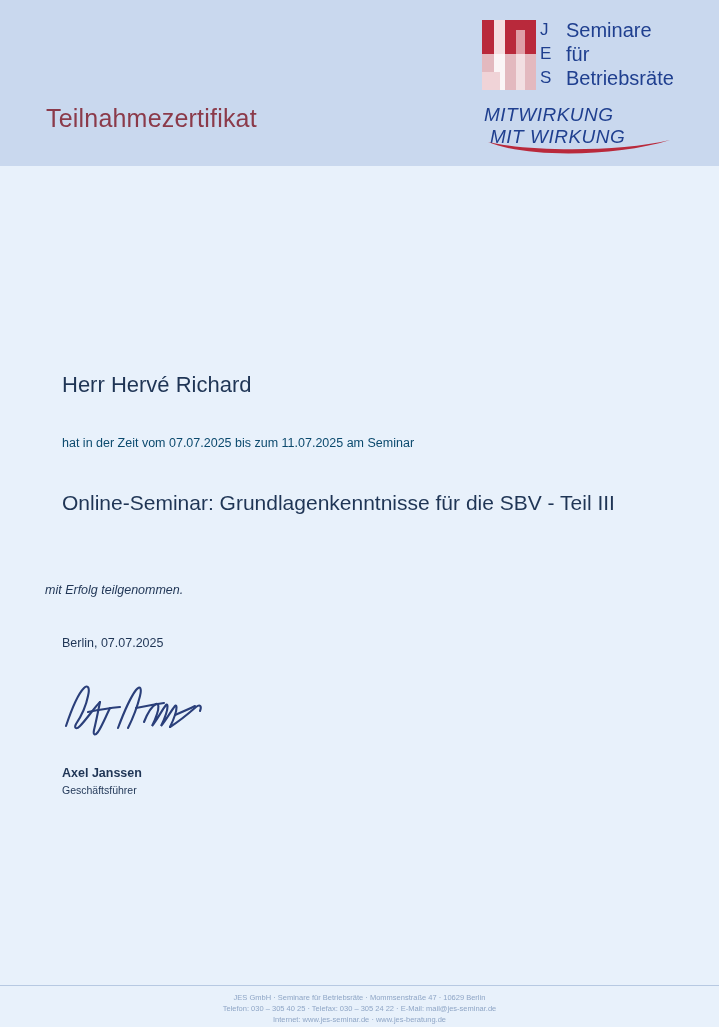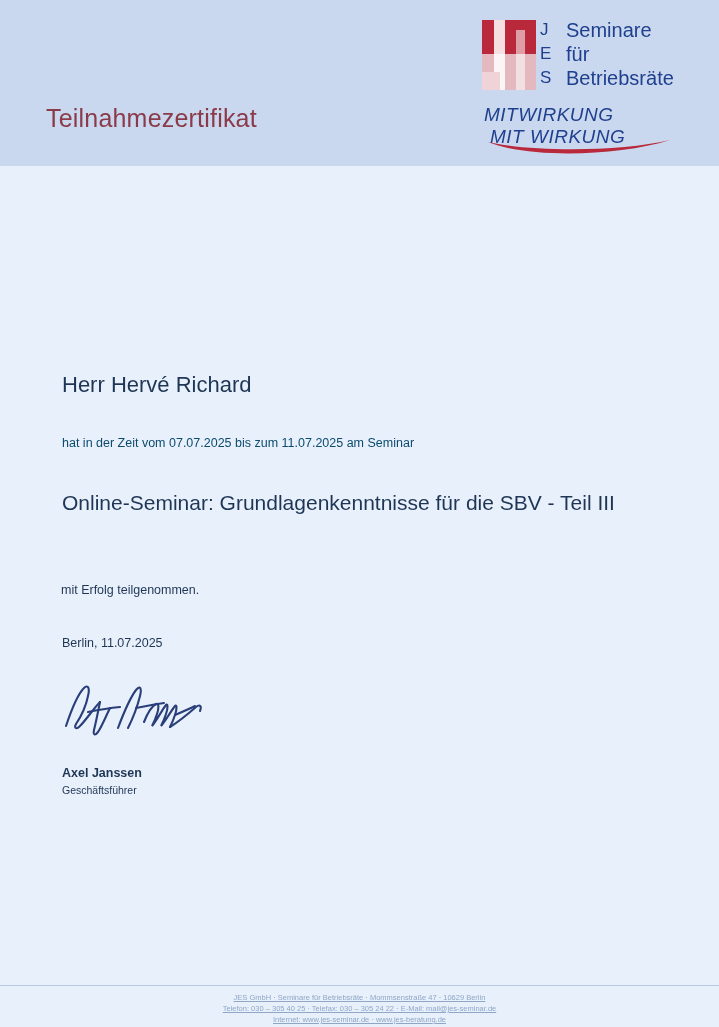--- a/index.html
+++ b/index.html
@@ -123,24 +123,25 @@
     position: absolute;
     left: 62px;
     top: 487px;
     width: 600px;
     font-size: 21px;
     line-height: 31px;
     color: #1f3555;
   }
   .success {
     position: absolute;
-    left: 61px;
+    left: 45px;
     top: 583px;
     font-size: 12.5px;
     color: #1f3555;
+    font-style: italic;
   }
   .place-date {
     position: absolute;
     left: 62px;
     top: 636px;
     font-size: 12.5px;
     color: #1f3555;
   }
   .signature {
     position: absolute;
@@ -178,21 +179,21 @@
   .footer {
     position: absolute;
     left: 0;
     top: 992px;
     width: 719px;
     text-align: center;
     font-size: 7.5px;
     line-height: 11px;
     color: #8fa6c6;
   }
-  .footer div { white-space: nowrap; text-decoration: underline; }
+  .footer div { white-space: nowrap; }
 </style>
 </head>
 <body>
 
 <div class="page">
 
   <div class="header-band"></div>
 
   <div class="header-title">Teilnahmezertifikat</div>
 
@@ -228,21 +229,21 @@
   </div>
 
   <div class="recipient">Herr Hervé Richard</div>
 
   <div class="period">hat in der Zeit vom 07.07.2025 bis zum 11.07.2025 am Seminar</div>
 
   <div class="seminar-title">Online-Seminar: Grundlagenkenntnisse für die SBV - Teil III</div>
 
   <div class="success">mit Erfolg teilgenommen.</div>
 
-  <div class="place-date">Berlin, 11.07.2025</div>
+  <div class="place-date">Berlin, 07.07.2025</div>
 
   <svg class="signature" viewBox="0 0 170 70">
     <g fill="none" stroke="#2a3f7a" stroke-width="2.1" stroke-linecap="round">
       <path d="M8 48 C14 30 20 16 26 10 C30 6 32 10 30 18 C28 28 22 40 18 46 C16 50 18 52 22 48 C28 42 36 30 42 24"></path>
       <path d="M30 34 C40 32 52 30 62 29"></path>
       <path d="M42 24 C40 34 38 44 36 52 C35 57 37 58 40 54 C44 48 48 38 52 30"></path>
       <path d="M60 50 C66 34 72 20 78 12 C82 7 84 10 82 18 C79 30 74 42 70 50"></path>
       <path d="M78 30 C88 28 98 26 106 25"></path>
       <path d="M86 44 C90 34 94 28 98 26 C101 25 101 30 99 36 C97 42 95 46 94 48 C99 42 104 32 108 27 C110 25 110 30 108 36 C106 42 104 46 103 48 C108 42 113 33 117 28 C119 26 119 31 117 37 C115 43 113 47 112 49"></path>
       <path d="M117 37 C124 34 131 31 137 28"></path>

